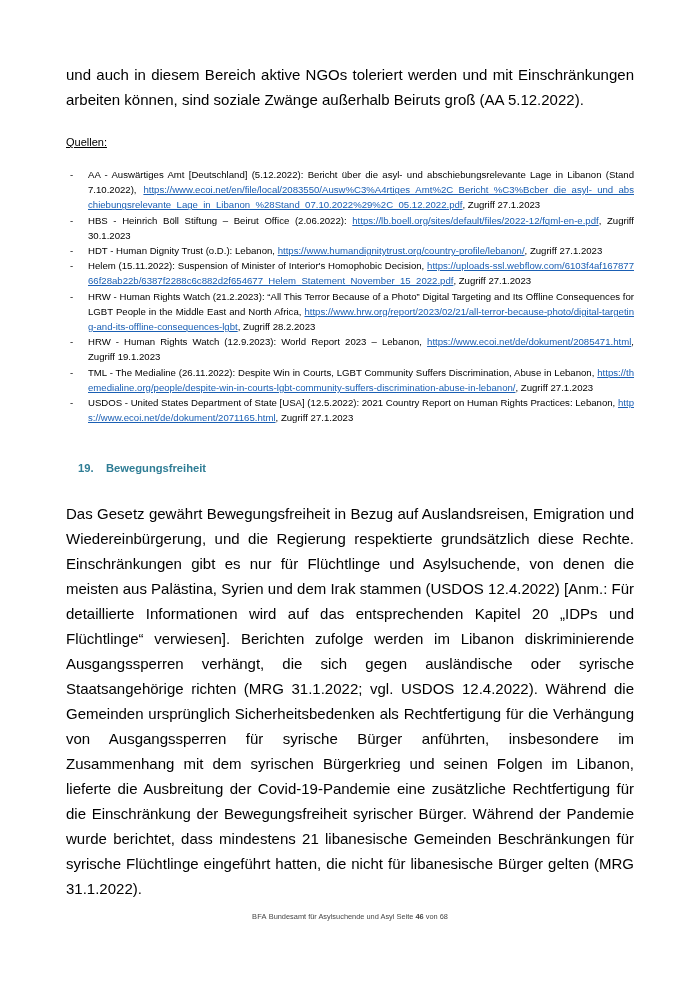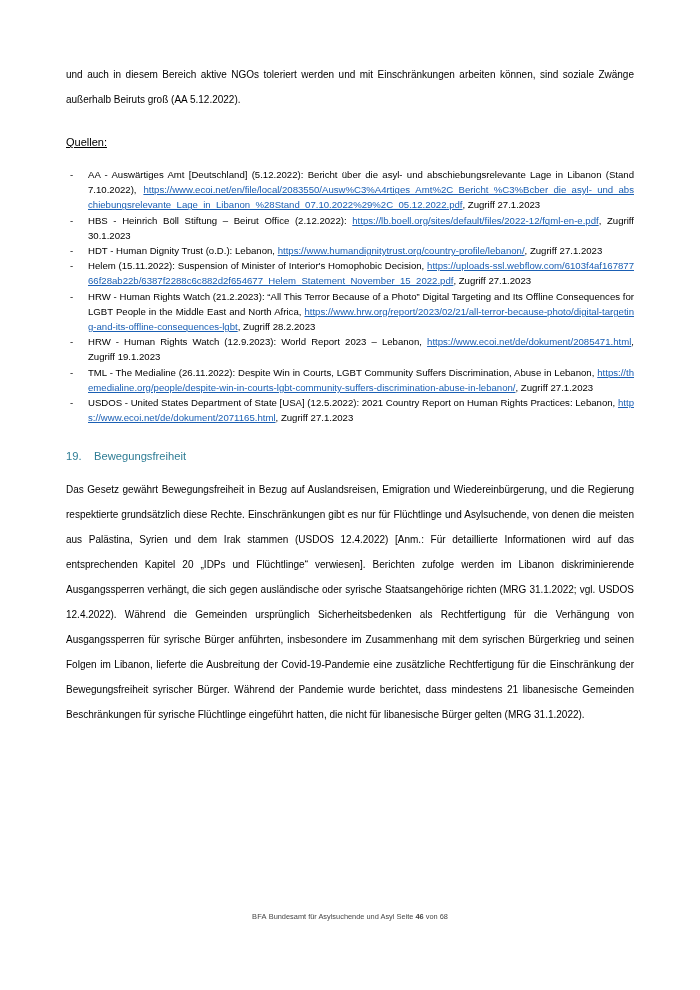--- a/index.html
+++ b/index.html
@@ -23,21 +23,21 @@
     background: #ffffff;
   }
   .content {
     position: absolute;
     left: 66px;
     top: 62px;
     width: 568px;
   }
   p.body-text {
     margin: 0 0 0 0;
-    font-size: 10px;
+    font-size: 15px;
     line-height: 25px;
     text-align: justify;
     color: #000000;
   }
   .spacer-12 { height: 12px; }
   .spacer-18 { height: 18px; }
   .spacer-22 { height: 22px; }
 
   .quellen {
     font-size: 11px;
@@ -66,23 +66,23 @@
     top: 0;
   }
   a.lnk {
     color: #1a5fb4;
     text-decoration: underline;
     word-break: break-all;
   }
 
   h2.section {
     font-size: 11.2px;
-    font-weight: normal;
+    font-weight: bold;
     color: #2f7d95;
-    margin: 0;
+    margin: 12px;
     line-height: 18px;
   }
   h2.section .num {
     display: inline-block;
     width: 28px;
   }
 
   .footer {
     position: absolute;
     left: 0;
@@ -115,21 +115,21 @@
     <div class="spacer-12"></div>
 
     <ul class="src-list">
       <li>
         <span class="dash">-</span>
         <span>AA - Auswärtiges Amt [Deutschland] (5.12.2022): Bericht über die asyl- und abschiebungsrelevante Lage in Libanon (Stand 7.10.2022),</span>
         <a class="lnk" href="#">https://www.ecoi.net/en/file/local/2083550/Ausw%C3%A4rtiges_Amt%2C_Bericht_%C3%Bcber_die_asyl-_und_abschiebungsrelevante_Lage_in_Libanon_%28Stand_07.10.2022%29%2C_05.12.2022.pdf</a><span>, Zugriff 27.1.2023</span>
       </li>
       <li>
         <span class="dash">-</span>
-        <span>HBS - Heinrich Böll Stiftung – Beirut Office (2.12.2022):</span>
+        <span>HBS - Heinrich Böll Stiftung – Beirut Office (2.06.2022):</span>
         <a class="lnk" href="#">https://lb.boell.org/sites/default/files/2022-12/fqml-en-e.pdf</a><span>, Zugriff 30.1.2023</span>
       </li>
       <li>
         <span class="dash">-</span>
         <span>HDT - Human Dignity Trust (o.D.): Lebanon,</span>
         <a class="lnk" href="#">https://www.humandignitytrust.org/country-profile/lebanon/</a><span>, Zugriff 27.1.2023</span>
       </li>
       <li>
         <span class="dash">-</span>
         <span>Helem (15.11.2022): Suspension of Minister of Interior's Homophobic Decision,</span>

